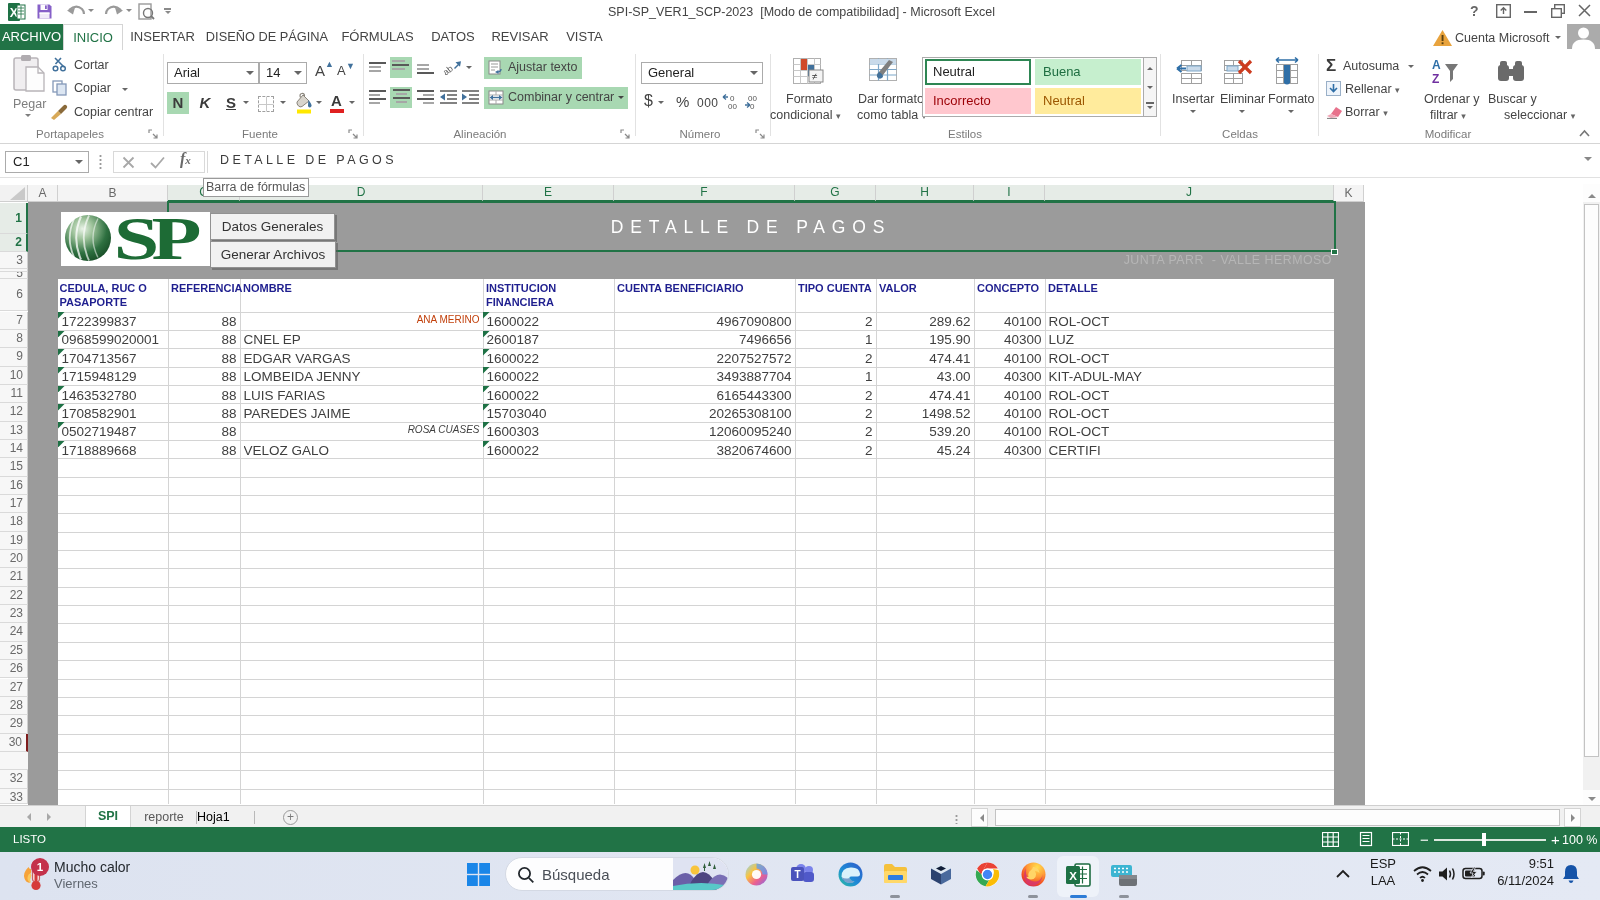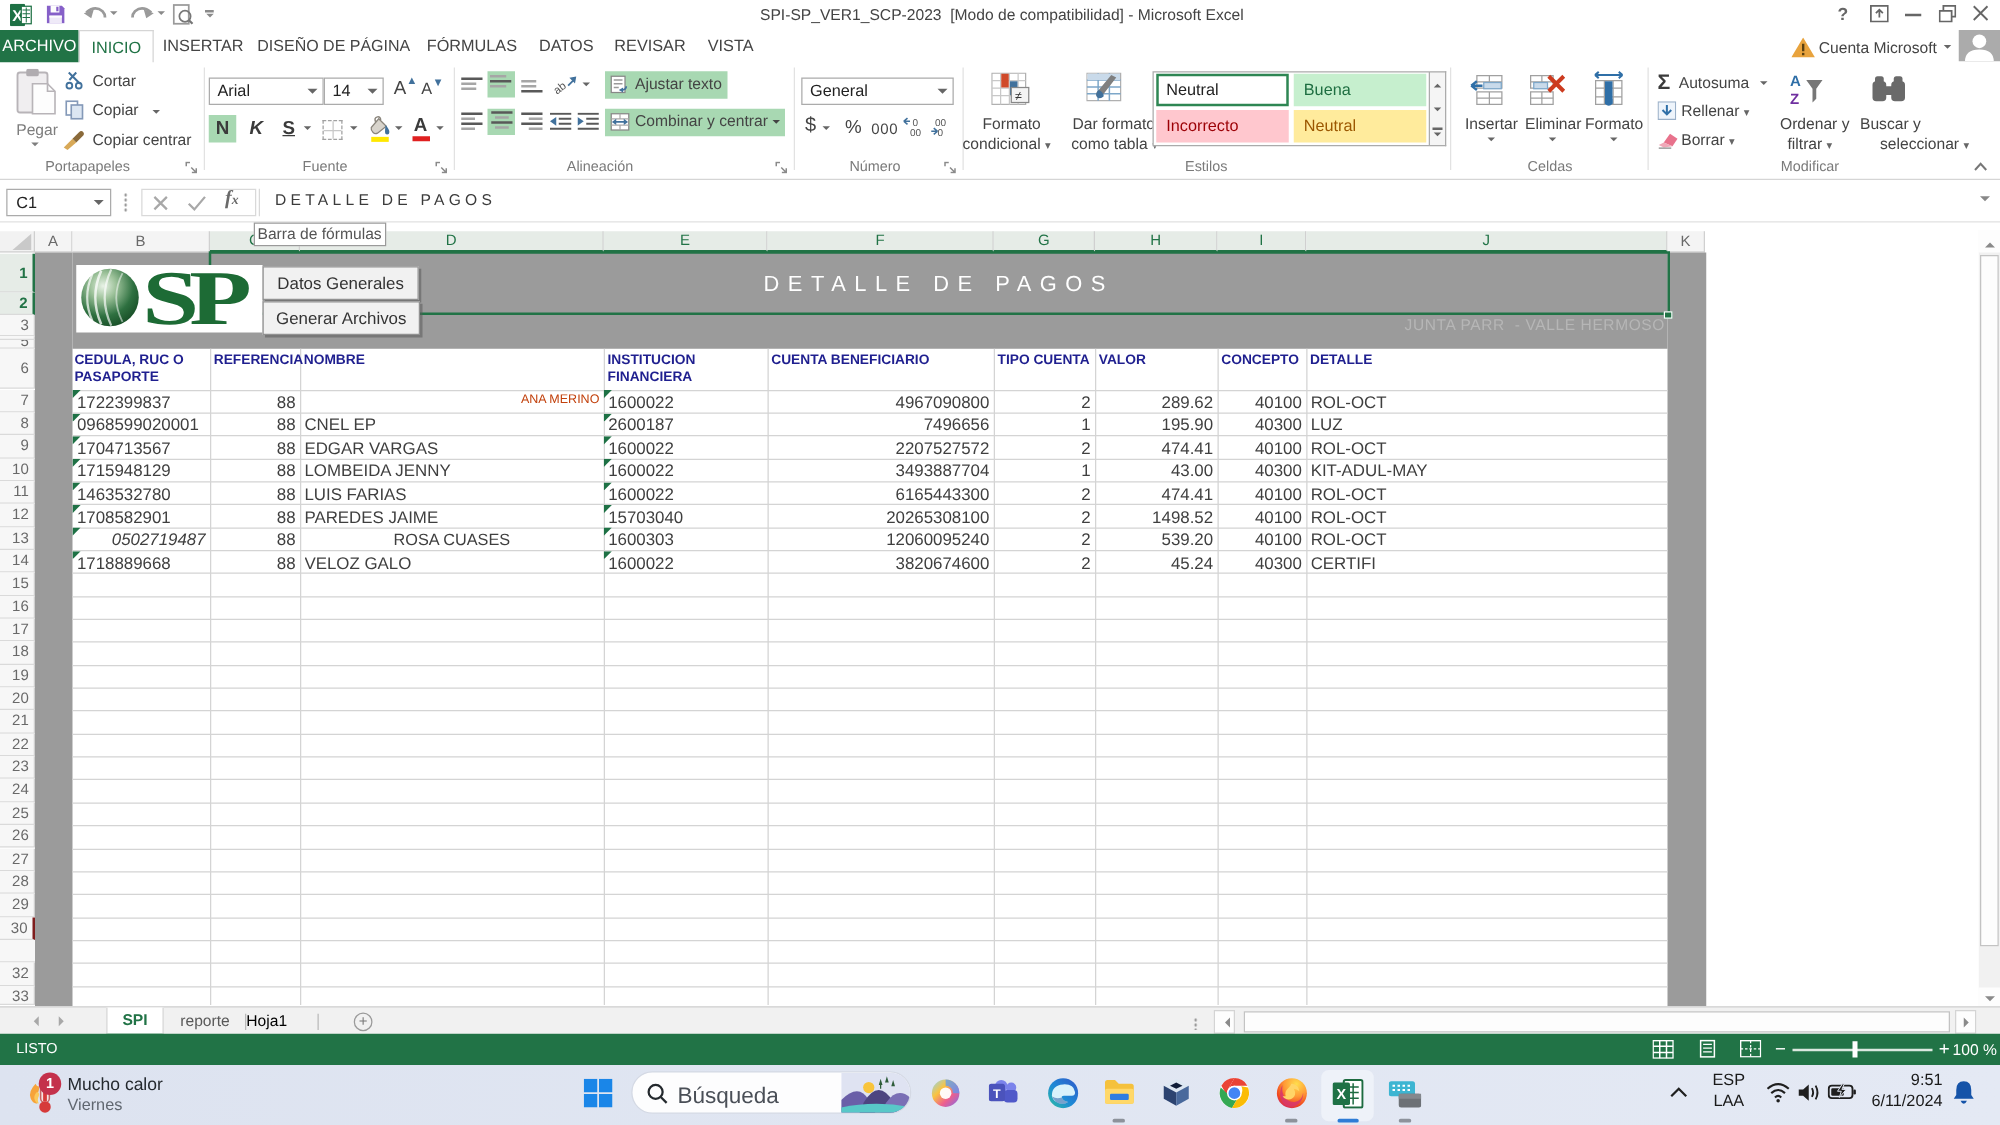--- a/index.html
+++ b/index.html
@@ -581,23 +581,23 @@
         <div class="abs" style="font-size:13.5px;color:#3f3f3f;left:798.5px;top:226.85px;width:74px;text-align:right;white-space:nowrap;overflow:hidden;">2</div>
         <div class="abs" style="font-size:13.5px;color:#3f3f3f;left:879.5px;top:226.85px;width:91px;text-align:right;white-space:nowrap;overflow:hidden;">1498.52</div>
         <div class="abs" style="font-size:13.5px;color:#3f3f3f;left:977.5px;top:226.85px;width:64px;text-align:right;white-space:nowrap;overflow:hidden;">40100</div>
         <div class="abs" style="font-size:13.5px;color:#3f3f3f;left:1048.5px;top:226.85px;width:282px;text-align:left;white-space:nowrap;overflow:hidden;">ROL-OCT</div>
         <svg class="abs" style="left:58px;top:225.05px" width="6.5" height="6.5">
           <polygon points="0,0 6.5,0 0,6.5" fill="#1e7145"></polygon>
         </svg>
         <svg class="abs" style="left:483px;top:225.05px" width="6.5" height="6.5">
           <polygon points="0,0 6.5,0 0,6.5" fill="#1e7145"></polygon>
         </svg>
-        <div class="abs" style="font-size:13.5px;color:#3f3f3f;left:61.5px;top:245.20000000000002px;width:103px;text-align:right;white-space:nowrap;overflow:hidden;font-style:italic;">0502719487</div>
+        <div class="abs" style="font-size:13.5px;color:#3f3f3f;left:61.5px;top:245.20000000000002px;width:103px;text-align:left;white-space:nowrap;overflow:hidden;">0502719487</div>
         <div class="abs" style="font-size:13.5px;color:#3f3f3f;left:171.5px;top:245.20000000000002px;width:65px;text-align:right;white-space:nowrap;overflow:hidden;">88</div>
-        <div class="abs" style="font-size:13px;color:#3f3f3f;left:243.5px;top:245.20000000000002px;width:236px;text-align:center;white-space:nowrap;overflow:hidden;">ROSA CUASES</div>
+        <div class="abs" style="font-size:10px;color:#3f3f3f;left:243.5px;top:245.20000000000002px;width:236px;text-align:right;white-space:nowrap;overflow:hidden;font-style:italic;">ROSA CUASES</div>
         <div class="abs" style="font-size:13.5px;color:#3f3f3f;left:486.5px;top:245.20000000000002px;width:124px;text-align:left;white-space:nowrap;overflow:hidden;">1600303</div>
         <div class="abs" style="font-size:13.5px;color:#3f3f3f;left:617.5px;top:245.20000000000002px;width:174px;text-align:right;white-space:nowrap;overflow:hidden;">12060095240</div>
         <div class="abs" style="font-size:13.5px;color:#3f3f3f;left:798.5px;top:245.20000000000002px;width:74px;text-align:right;white-space:nowrap;overflow:hidden;">2</div>
         <div class="abs" style="font-size:13.5px;color:#3f3f3f;left:879.5px;top:245.20000000000002px;width:91px;text-align:right;white-space:nowrap;overflow:hidden;">539.20</div>
         <div class="abs" style="font-size:13.5px;color:#3f3f3f;left:977.5px;top:245.20000000000002px;width:64px;text-align:right;white-space:nowrap;overflow:hidden;">40100</div>
         <div class="abs" style="font-size:13.5px;color:#3f3f3f;left:1048.5px;top:245.20000000000002px;width:282px;text-align:left;white-space:nowrap;overflow:hidden;">ROL-OCT</div>
         <svg class="abs" style="left:58px;top:243.40000000000003px" width="6.5" height="6.5">
           <polygon points="0,0 6.5,0 0,6.5" fill="#1e7145"></polygon>
         </svg>
         <svg class="abs" style="left:483px;top:243.40000000000003px" width="6.5" height="6.5">
@@ -720,21 +720,21 @@
       <rect x="12.2" y="0" width="10.8" height="10.8" fill="#1a86e8"></rect>
       <rect x="0" y="12.2" width="10.8" height="10.8" fill="#1a86e8"></rect>
       <rect x="12.2" y="12.2" width="10.8" height="10.8" fill="#1a86e8"></rect>
     </svg>
 
     <div class="abs" style="left:505px;top:5px;width:224px;height:34px;border-radius:17px;background:#fdfdfe;border:1px solid #d4d9e4;overflow:hidden;">
       <svg class="abs" style="left:11px;top:8px" width="18" height="18" viewBox="0 0 18 18">
         <circle cx="7.5" cy="7.5" r="5.6" fill="none" stroke="#24292e" stroke-width="1.8"></circle>
         <path d="M11.8 11.8 L16.3 16.3" stroke="#24292e" stroke-width="1.8"></path>
       </svg>
-      <div class="abs" style="left:36px;top:8px;font-size:18px;color:#4a4f57;">Búsqueda</div>
+      <div class="abs" style="left:36px;top:8px;font-size:15px;color:#4a4f57;">Búsqueda</div>
       <svg class="abs" style="left:167px;top:0" width="57" height="34" viewBox="0 0 57 34">
         <rect x="0" y="0" width="57" height="34" fill="#dfe3f2"></rect>
         <circle cx="22" cy="12" r="4.5" fill="#f8c43c"></circle>
         <path d="M0 22 Q14 8 22 22 L28 34 L0 34 Z" fill="#6a5fa8"></path>
         <path d="M18 24 Q30 4 42 24 L46 34 L14 34 Z" fill="#4d4580"></path>
         <path d="M36 24 Q46 10 57 22 L57 34 L30 34 Z" fill="#7a6fb5"></path>
         <path d="M0 28 Q28 22 57 28 L57 34 L0 34 Z" fill="#58c8c8"></path>
         <path d="M30 10 l1.5 -5 1.5 5 z M35 8 l1.5 -5 1.5 5 z M40 11 l1.5 -5 1.5 5 z" fill="#2e5d3a"></path>
         <rect x="31" y="9" width="1" height="4" fill="#2e5d3a"></rect>
       </svg>

